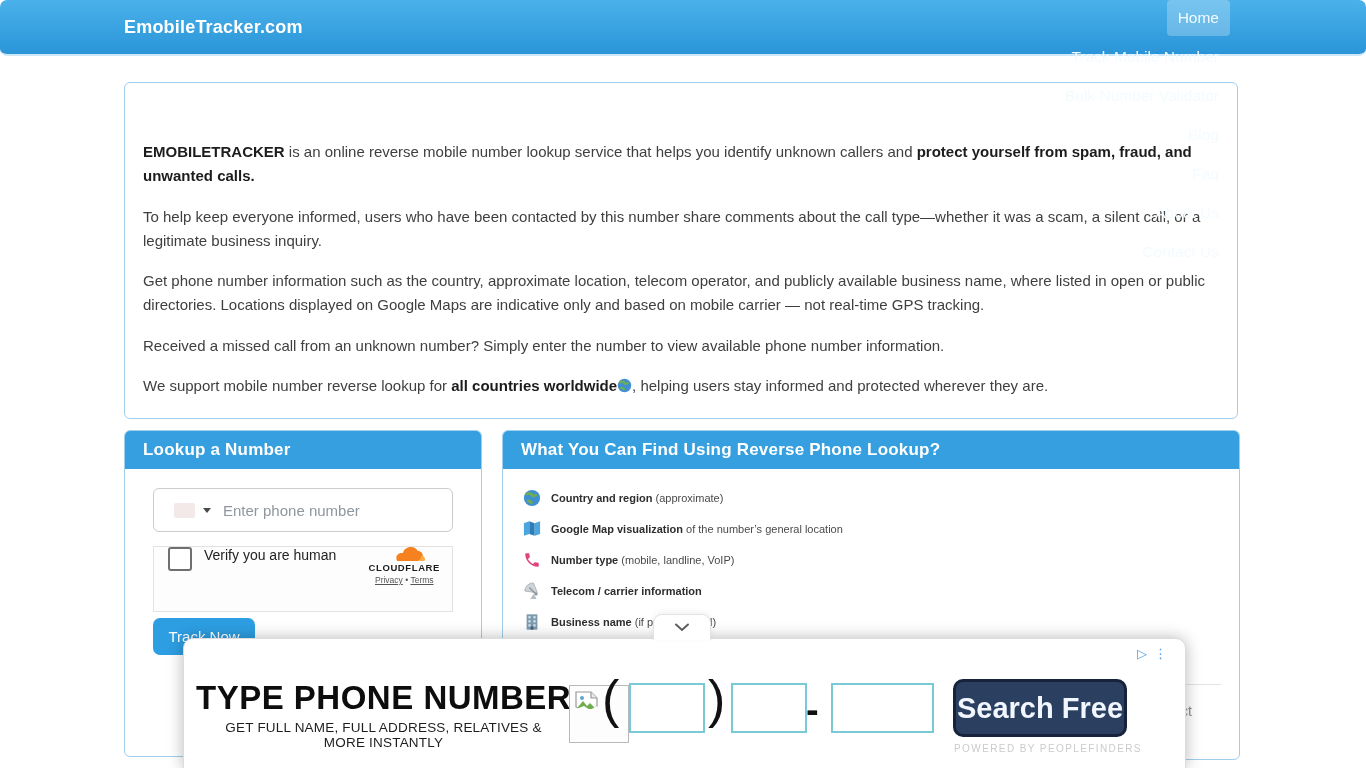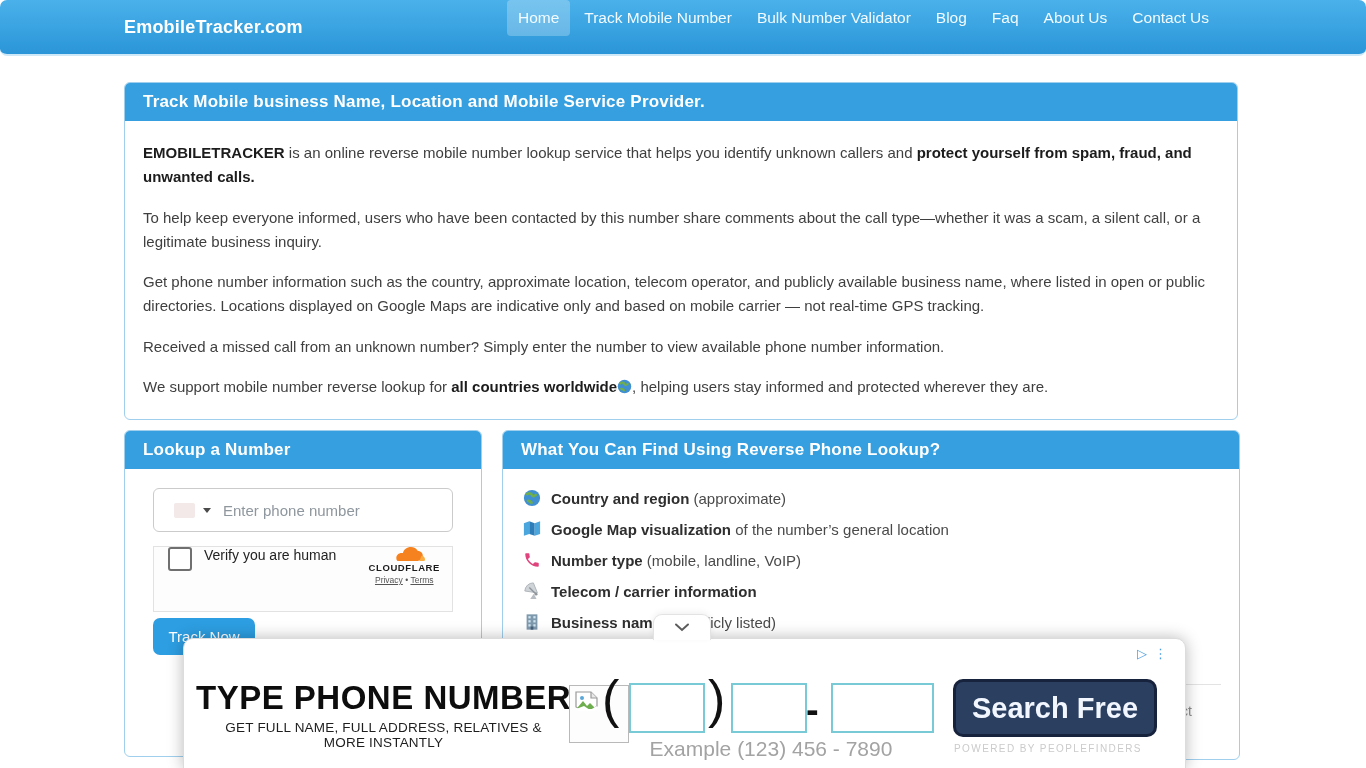--- a/index.html
+++ b/index.html
@@ -5,30 +5,30 @@
   * { margin:0; padding:0; box-sizing:border-box; }
   html,body { width:1366px; height:768px; }
   body { font-family:"Liberation Sans", sans-serif; background:#fff; }
   .page { position:relative; width:1366px; height:768px; overflow:hidden; background:#fff; }
 
   
   .navbar { position:absolute; left:0; top:0; width:1366px; height:56px;
     background:linear-gradient(#4ab1ea,#2a95d8); border-bottom:2px solid #cfe8f8; z-index:3;border-radius:7px; }
   .brand { position:absolute; left:124px; top:0; height:56px; line-height:54px;
     color:#fff; font-size:18px; font-weight:700; letter-spacing:.2px; cursor:pointer; }
-  .nav-list { position:absolute; right:146px; top:0; height:56px; display:flex; align-items:flex-start; gap:3px; }
+  .nav-list { position:absolute; right:136px; top:0; height:56px; display:flex; align-items:flex-end; gap:3px;flex-direction:column; }
   .nav-item { color:#f3fbff; font-size:15.5px; padding:9px 11px; border-radius:4px; white-space:nowrap; cursor:pointer; }
   .nav-item.active { background:rgba(255,255,255,.25); }
 
   
   .card { position:absolute; background:#fff; border:1px solid #9fcfed; border-radius:6px; z-index:1; }
   .card-header { background:#359fdf; color:#fff; font-size:17px; font-weight:700;
     padding:9px 18px; border-radius:5px 5px 0 0; letter-spacing:.2px; }
   .intro-card { left:124px; top:82px; width:1114px; }
-  .intro-body { padding:20px 18px 16px 18px; }
+  .intro-body { padding:20px 18px 16px 18px;margin-top:37px; }
   .intro-body p { font-size:15px; line-height:1.62; color:#3f3f3f; margin-bottom:16px; }
   .intro-body p:last-child { margin-bottom:4px; }
   .intro-body b { color:#1c1c1c; }
   .inline-globe { display:inline-block; width:15px; height:15px; vertical-align:-2px; }
 
   .lookup-card { left:124px; top:430px; width:358px; height:327px; }
   .phone-input { position:absolute; left:28px; top:57px; width:300px; height:44px;
     border:1px solid #cbcbcb; border-radius:6px; background:#fff; display:flex; align-items:center; padding-left:20px; cursor:text; }
   .flag-box { width:21px; height:15px; background:#f3e9e9; border-radius:2px; }
   .caret-down { width:0; height:0; border-left:4px solid transparent; border-right:4px solid transparent;
@@ -41,41 +41,41 @@
   .cf-label { font-size:14px; color:#232323; margin-left:12px; flex:1; }
   .cf-brand { display:flex; flex-direction:column; align-items:center; }
   .cf-logo-text { font-size:9.5px; font-weight:700; color:#1b1b1b; letter-spacing:.6px; }
   .cf-links { font-size:8.5px; color:#555; margin-top:2px; }
   .cf-links span { text-decoration:underline; cursor:pointer; }
   .track-btn { position:absolute; left:28px; top:187px; width:102px; height:37px; background:#2d9ee2;
     border:none; border-radius:7px; color:#fff; font-size:15px; font-family:inherit; cursor:pointer; }
 
   .findings-card { left:502px; top:430px; width:738px; height:330px; }
   .findings-list { list-style:none; padding:20px 20px 0 20px; }
-  .findings-list li { display:flex; align-items:center; gap:10px; margin-bottom:13px; font-size:15px; color:#4a4a4a; }
+  .findings-list li { display:flex; align-items:center; gap:10px; margin-bottom:13px; font-size:11px; color:#4a4a4a; }
   .findings-list li b { color:#2e2e2e; }
   .li-icon { width:18px; height:18px; flex:none; display:inline-block; }
   .findings-divider { position:absolute; left:20px; right:18px; top:253px; border:none; border-top:1px solid #e3e3e3; }
   .occluded-fragment { position:absolute; left:1181px; top:703px; z-index:2; font-size:14px; color:#8c8c8c; }
 
   
   .ad-collapse-tab { position:absolute; left:653px; top:614px; width:58px; height:26px; background:#fff;
     border:1px solid #e3e3e3; border-bottom:none; border-radius:9px 9px 0 0; z-index:10;
     display:flex; align-items:center; justify-content:center; cursor:pointer; box-shadow:0 -2px 6px rgba(0,0,0,.06); }
   .ad { position:absolute; left:183px; top:638px; width:1003px; height:131px; background:#fff;
     border:1px solid #dcdcdc; border-radius:10px 10px 0 0; box-shadow:0 0 16px rgba(0,0,0,.28); z-index:9; }
   .ad-headline-block { position:absolute; left:12px; top:40px; width:375px; text-align:center; }
   .ad-headline { font-size:33px; font-weight:900; color:#0d0d0d; letter-spacing:.5px; white-space:nowrap; }
   .ad-subline { font-size:13.5px; color:#1e1e1e; margin-top:3px; letter-spacing:.2px; }
   .ad-imgbox { position:absolute; left:385px; top:46px; width:60px; height:58px; background:#fdfdfd; border:1px solid #b9b9b9; }
   .ad-paren { position:absolute; top:30px; font-size:52px; font-weight:400; color:#111; }
   .ad-field { position:absolute; top:44px; height:50px; background:#fff; border:2px solid #79cad7; cursor:text; }
   .ad-dash { position:absolute; left:622px; top:50px; font-size:38px; font-weight:700; color:#111; }
   .ad-example { position:absolute; left:407px; top:98px; width:360px; text-align:center; font-size:21px; color:#a3a3a3; }
-  .ad-search-btn { position:absolute; left:769px; top:40px; width:204px; height:58px; background:#2b3f61;
+  .ad-search-btn { position:absolute; left:769px; top:40px; width:174px; height:58px; background:#2b3f61;
     border:3px solid #17223c; border-radius:10px; color:#f2f7ff; font-size:29px; font-weight:700;
     font-family:inherit; cursor:pointer; }
   .ad-powered { position:absolute; left:769px; top:104px; width:190px; text-align:center;
     font-size:10px; color:#cbcbcb; letter-spacing:1.4px; white-space:nowrap; }
   .ad-choices { position:absolute; right:18px; top:7px; display:flex; align-items:center; gap:7px; color:#4a9de4; }
   .ad-choices .tri { font-size:13px; cursor:pointer; }
   .ad-choices .dots { font-size:13px; cursor:pointer; letter-spacing:0; }
 </style>
 </head>
 <body>
@@ -89,21 +89,20 @@
         <div class="nav-item">Track Mobile Number</div>
         <div class="nav-item">Bulk Number Validator</div>
         <div class="nav-item">Blog</div>
         <div class="nav-item">Faq</div>
         <div class="nav-item">About Us</div>
         <div class="nav-item">Contact Us</div>
       </div>
   </div>
 
   <div class="card intro-card">
-    <div class="card-header">Track Mobile business Name, Location and Mobile Service Provider.</div>
     <div class="intro-body" id="intro-paragraphs">
         <p><b>EMOBILETRACKER</b><span> is an online reverse mobile number lookup service that helps you identify unknown callers and </span><b>protect yourself from spam, fraud, and unwanted calls.</b></p>
         <p><span>To help keep everyone informed, users who have been contacted by this number share comments about the call type—whether it was a scam, a silent call, or a legitimate business inquiry.</span></p>
         <p><span>Get phone number information such as the country, approximate location, telecom operator, and publicly available business name, where listed in open or public directories. Locations displayed on Google Maps are indicative only and based on mobile carrier — not real-time GPS tracking.</span></p>
         <p><span>Received a missed call from an unknown number? Simply enter the number to view available phone number information.</span></p>
         <p><span>We support mobile number reverse lookup for </span><b>all countries worldwide</b><span class="inline-globe"><svg width="100%" height="100%" viewBox="0 0 20 20">
               <circle cx="10" cy="10" r="9" fill="#3f8fd1"></circle>
               <path d="M3.5 6.5c2.5-2.5 5.5-2 6.5.2 1 2 3.8 1 5-1" stroke="#6fae4e" stroke-width="3" fill="none"></path>
               <path d="M4.5 13.5c2.2-1 4.5.2 5.3 2.8" stroke="#6fae4e" stroke-width="3" fill="none"></path>
             </svg></span><span>, helping users stay informed and protected wherever they are.</span></p>
@@ -220,19 +219,18 @@
       </svg>
     </div>
 
     <span class="ad-paren" style="left:418px;">(</span>
     <div class="ad-field" style="left:445px; width:76px;"></div>
     <span class="ad-paren" style="left:524px;">)</span>
     <div class="ad-field" style="left:547px; width:76px;"></div>
     <span class="ad-dash">-</span>
     <div class="ad-field" style="left:647px; width:103px;"></div>
 
-    <div class="ad-example">Example (123) 456 - 7890</div>
 
     <button class="ad-search-btn">Search Free</button>
     <div class="ad-powered">POWERED BY PEOPLEFINDERS</div>
   </div>
 
 </div>
 
 </body></html>

